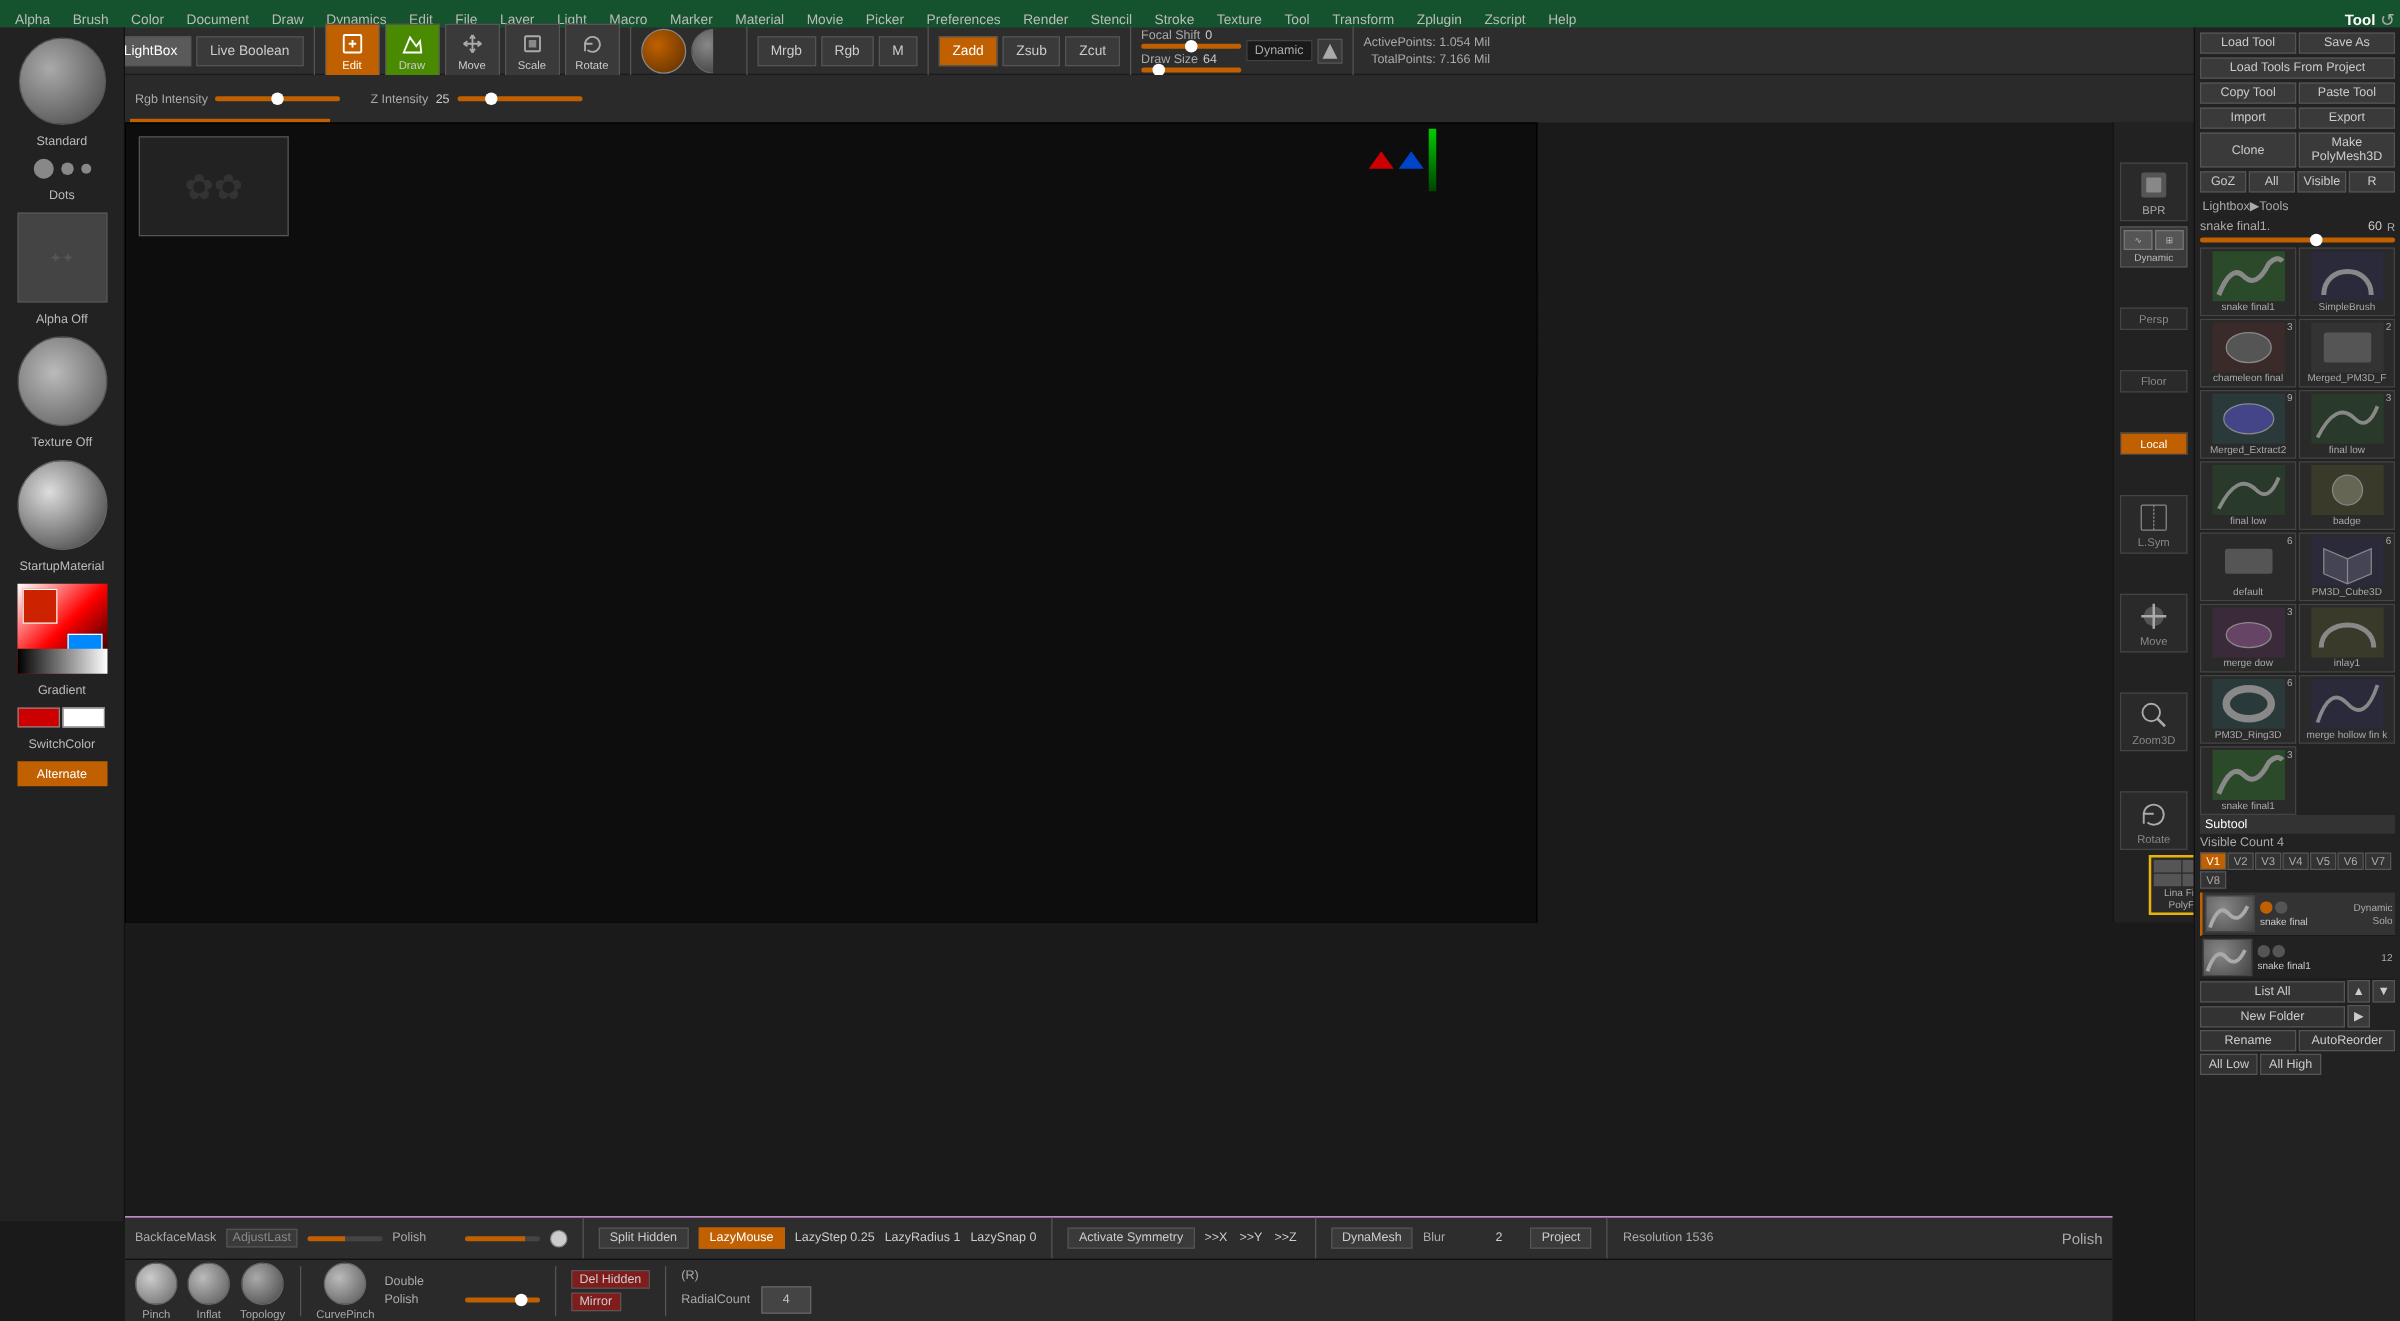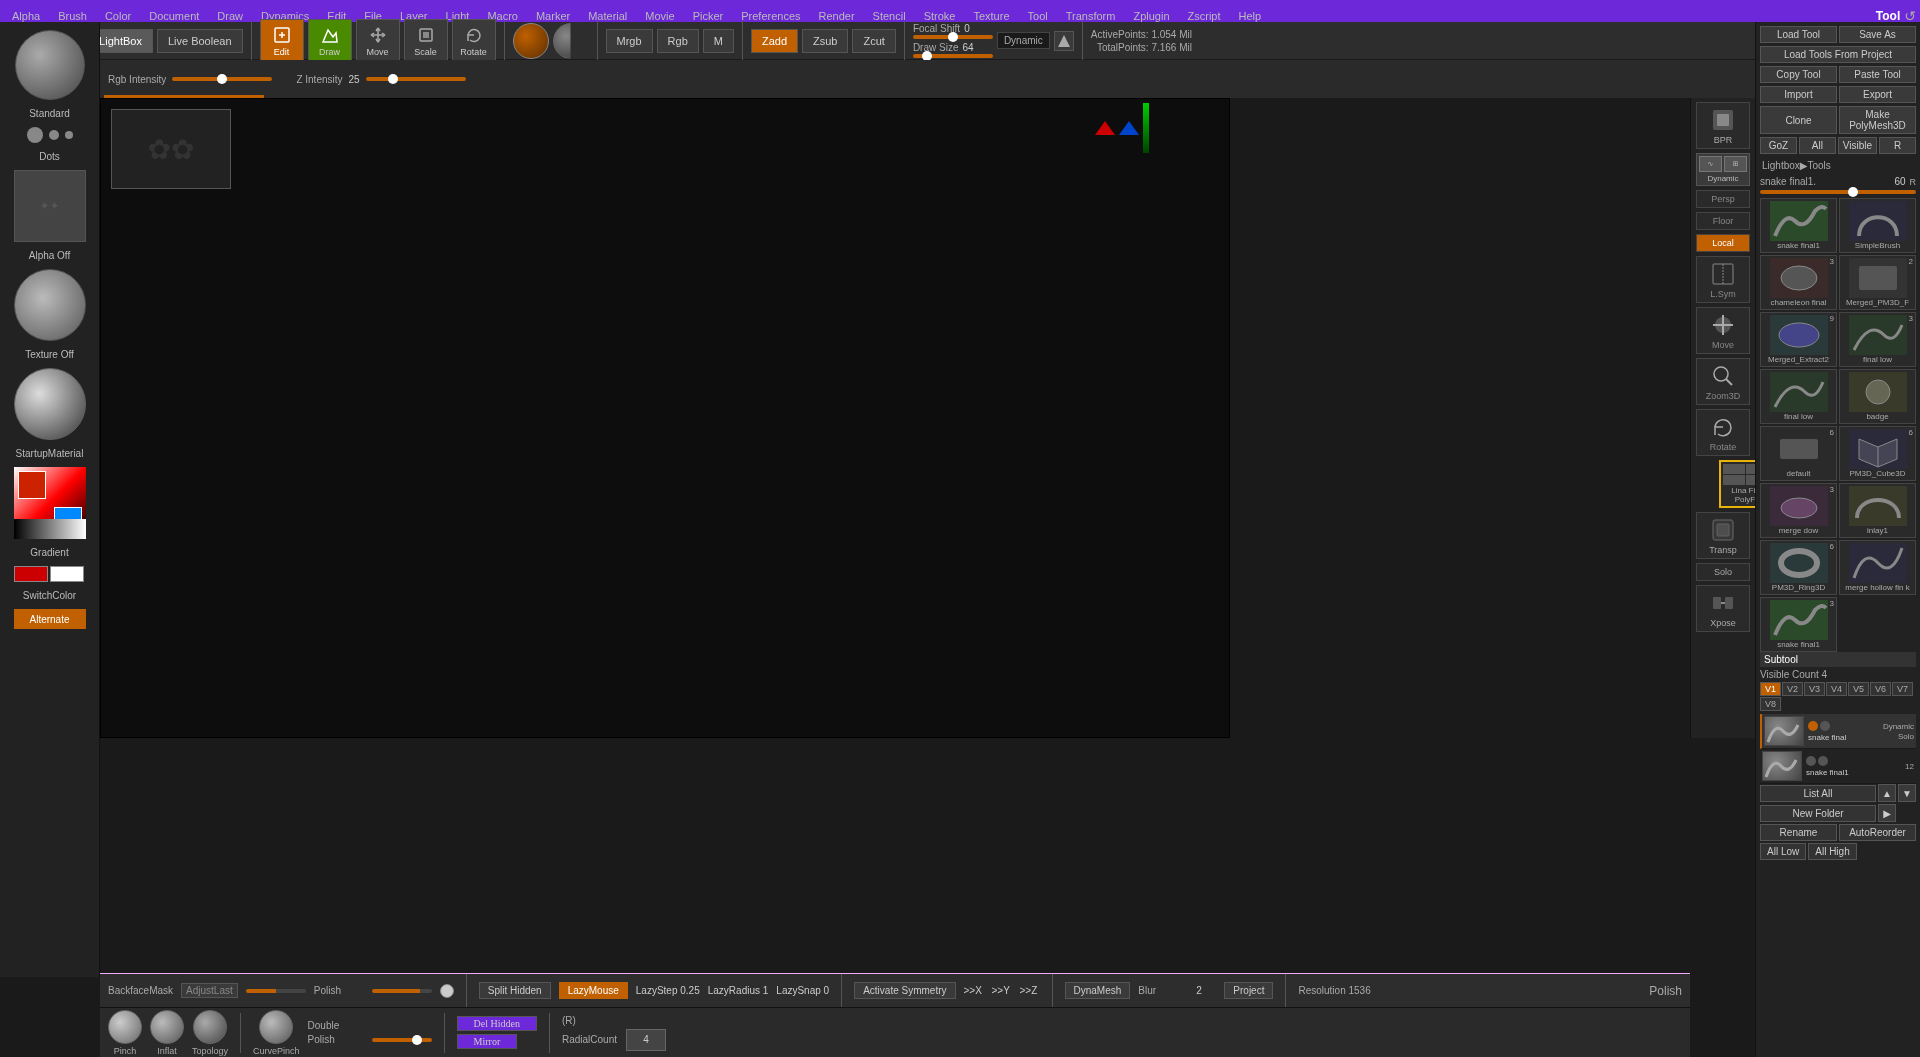--- a/index.html
+++ b/index.html
@@ -11,21 +11,21 @@
       font-size: 11px;
       color: #ccc;
       overflow: hidden;
       position: relative;
     }
 
     
     #menu-bar {
       width: 100%;
       height: 22px;
-      background: #6d28d9;
+      background: #14532d;
       display: flex;
       align-items: center;
       border-bottom: 1px solid #111;
       padding: 16px 4px;
       gap: 2px;
     }
     .menu-item {
       padding: 2px 8px;
       color: #bbb;
       cursor: pointer;
@@ -275,20 +275,21 @@
       border: 1px solid #444;
       color: #aaa;
       font-size: 9px;
       text-align: center;
       padding: 3px 2px;
       cursor: pointer;
       display: flex;
       flex-direction: column;
       align-items: center;
       gap: 1px;
+      margin-top: 28px;
     }
     .mid-btn.active { background: #c06000; color: #fff; }
     .mid-btn svg { width: 28px; height: 28px; }
 
     
     #bottom-bar {
       position: absolute;
       bottom: 0;
       left: 100px;
       width: calc(100% - 100px - 165px - 65px);
@@ -332,27 +333,26 @@
       display: flex;
       align-items: center;
       gap: 4px;
     }
     .bottom-label {
       color: #aaa;
       font-size: 10px;
       min-width: 60px;
     }
     .bottom-toggle {
-      background: #6d28d9;
+      background: #7f1d1d;
       border: 1px solid #555;
       color: #ccc;
-      padding: 1px 16px;
+      padding: 1px 6px;
       font-size: 10px;
       cursor: pointer;
-      font-family: Liberation Serif, serif;
     }
 
     
     #bottom-bar2 {
       position: absolute;
       bottom: 50px;
       left: 100px;
       width: calc(100% - 100px - 165px - 65px);
       height: 34px;
       background: #2d2d2d;

